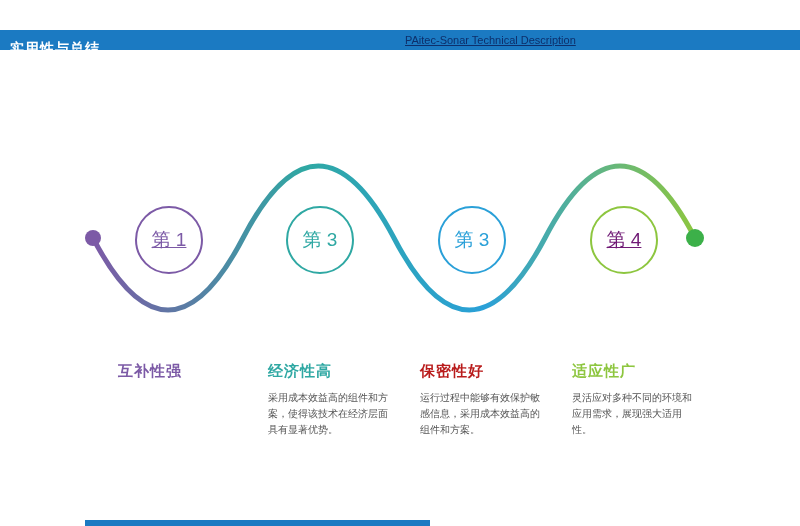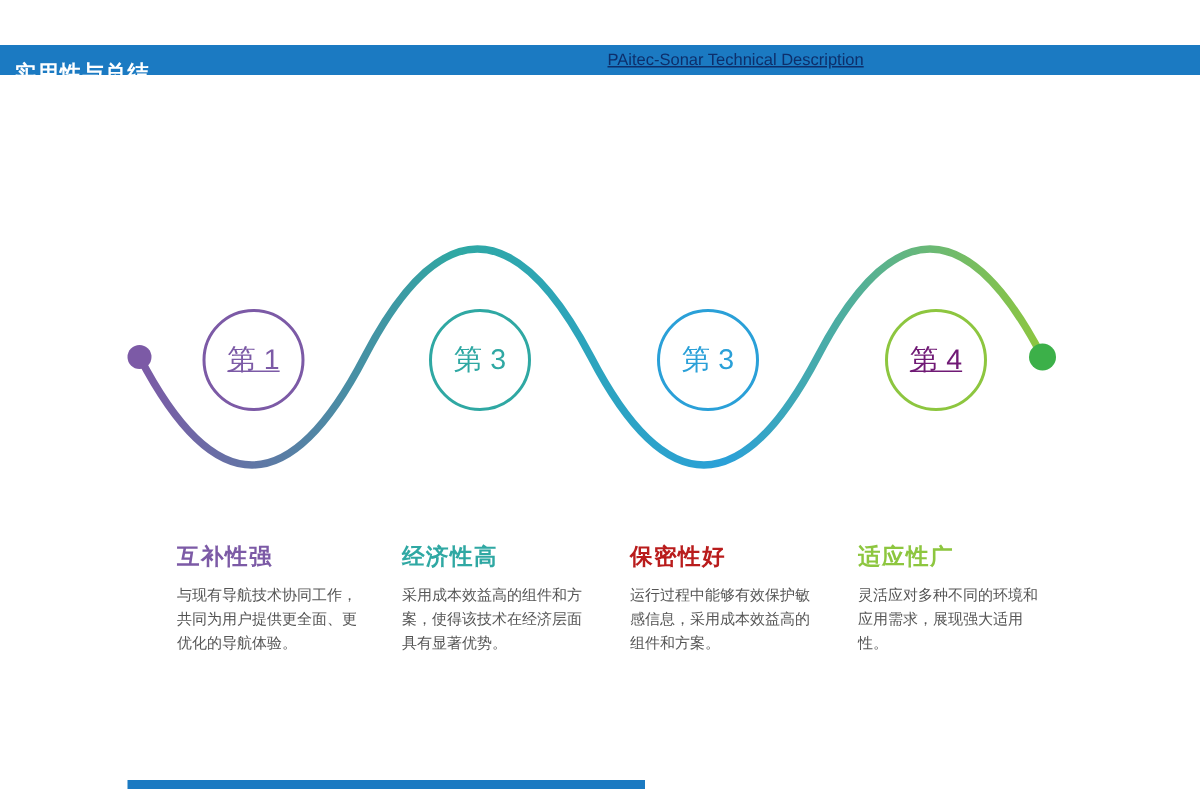--- a/index.html
+++ b/index.html
@@ -64,21 +64,20 @@
 </div>
 <div class="step-circle" style="left: 438px; border-color: rgb(42, 160, 216);">
   <span style="color: rgb(42, 160, 216);">第 3</span>
 </div>
 <div class="step-circle" style="left: 590px; border-color: rgb(141, 198, 63);">
   <span style="color: #701a75; text-decoration: underline;">第 4</span>
 </div>
 
 <div class="step-col" style="left:118px">
   <h3 style="color: rgb(124, 90, 166);">互补性强</h3>
-  <p>与现有导航技术协同工作，共同为用户提供更全面、更优化的导航体验。</p>
 </div>
 <div class="step-col" style="left:268px">
   <h3 style="color: rgb(47, 168, 163);">经济性高</h3>
   <p>采用成本效益高的组件和方案，使得该技术在经济层面具有显著优势。</p>
 </div>
 <div class="step-col" style="left:420px">
   <h3 style="color: #b91c1c;">保密性好</h3>
   <p>运行过程中能够有效保护敏感信息，采用成本效益高的组件和方案。</p>
 </div>
 <div class="step-col" style="left:572px">

